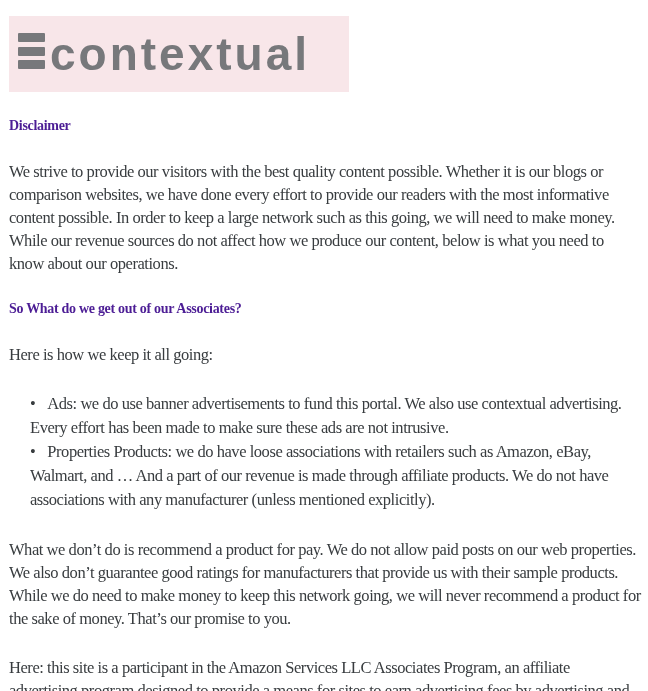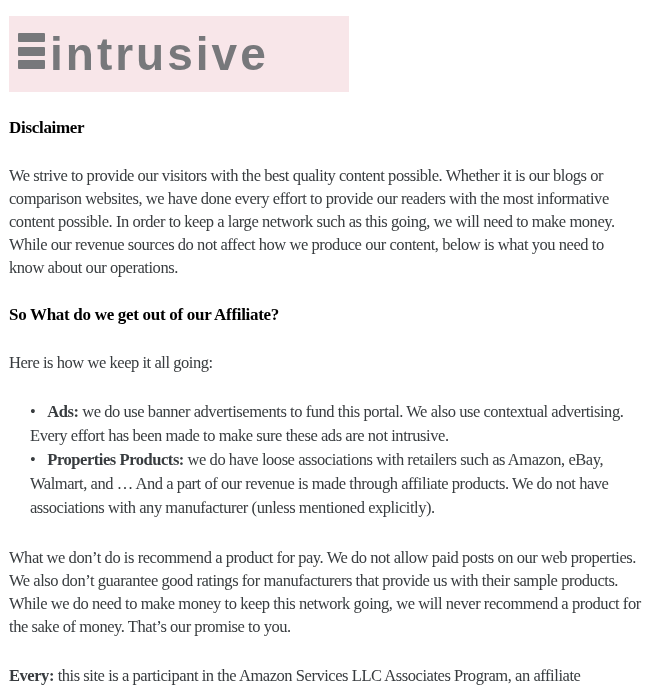--- a/index.html
+++ b/index.html
@@ -57,25 +57,25 @@
     letter-spacing: 3px;
     color: #77787b;
     white-space: nowrap;
   }
 
   
   .content {
     width: 632px;
   }
   h3 {
-    font-size: 17px;
+    font-size: 14px;
     font-weight: 700;
     letter-spacing: -0.3px;
     margin: 22px 0 18px 0;
-    color: #000000;
+    color: #4c1d95;
   }
   p {
     font-size: 16.5px;
     letter-spacing: -0.45px;
     line-height: 23px;
     margin: 26px 0;
   }
   ul {
     list-style: none;
     margin: 17px 0 14px 0;
@@ -87,50 +87,50 @@
     line-height: 24px;
     margin: 0;
   }
   li::before {
     content: "\2022";
     display: inline-block;
     margin-right: 12px;
     color: #383c3f;
   }
   strong {
-    font-weight: 700;
+    font-weight: 400;
     text-align: center;
   }
 </style>
 </head>
 <body>
 
 <div class="page">
 
   <div class="logo-box" title="EntropyGrid">
     <span class="logo-e">
       <span class="bar"></span>
       <span class="bar"></span>
       <span class="bar"></span>
     </span>
-    <span class="logo-text">intrusive</span>
+    <span class="logo-text">contextual</span>
   </div>
 
   <div class="content">
     <h3>Disclaimer</h3>
 
     <p>We strive to provide our visitors with the best quality content possible. Whether it is our blogs or comparison websites, we have done every effort to provide our readers with the most informative content possible. In order to keep a large network such as this going, we will need to make money. While our revenue sources do not affect how we produce our content, below is what you need to know about our operations.</p>
 
-    <h3>So What do we get out of our Affiliate?</h3>
+    <h3>So What do we get out of our Associates?</h3>
 
     <p>Here is how we keep it all going:</p>
 
     <ul>
       <li><strong>Ads:</strong><span> we do use banner advertisements to fund this portal. We also use contextual advertising. Every effort has been made to make sure these ads are not intrusive.</span></li>
       <li><strong>Properties Products:</strong><span> we do have loose associations with retailers such as Amazon, eBay, Walmart, and … And a part of our revenue is made through affiliate products. We do not have associations with any manufacturer (unless mentioned explicitly).</span></li>
     </ul>
 
     <p>What we don’t do is recommend a product for pay. We do not allow paid posts on our web properties. We also don’t guarantee good ratings for manufacturers that provide us with their sample products. While we do need to make money to keep this network going, we will never recommend a product for the sake of money. That’s our promise to you.</p>
 
-    <p><strong>Every:</strong><span> this site is a participant in the Amazon Services LLC Associates Program, an affiliate advertising program designed to provide a means for sites to earn advertising fees by advertising and linking to Amazon and other web properties.</span></p>
+    <p><strong>Here:</strong><span> this site is a participant in the Amazon Services LLC Associates Program, an affiliate advertising program designed to provide a means for sites to earn advertising fees by advertising and linking to Amazon and other web properties.</span></p>
   </div>
 
 </div>
 
 </body></html>

